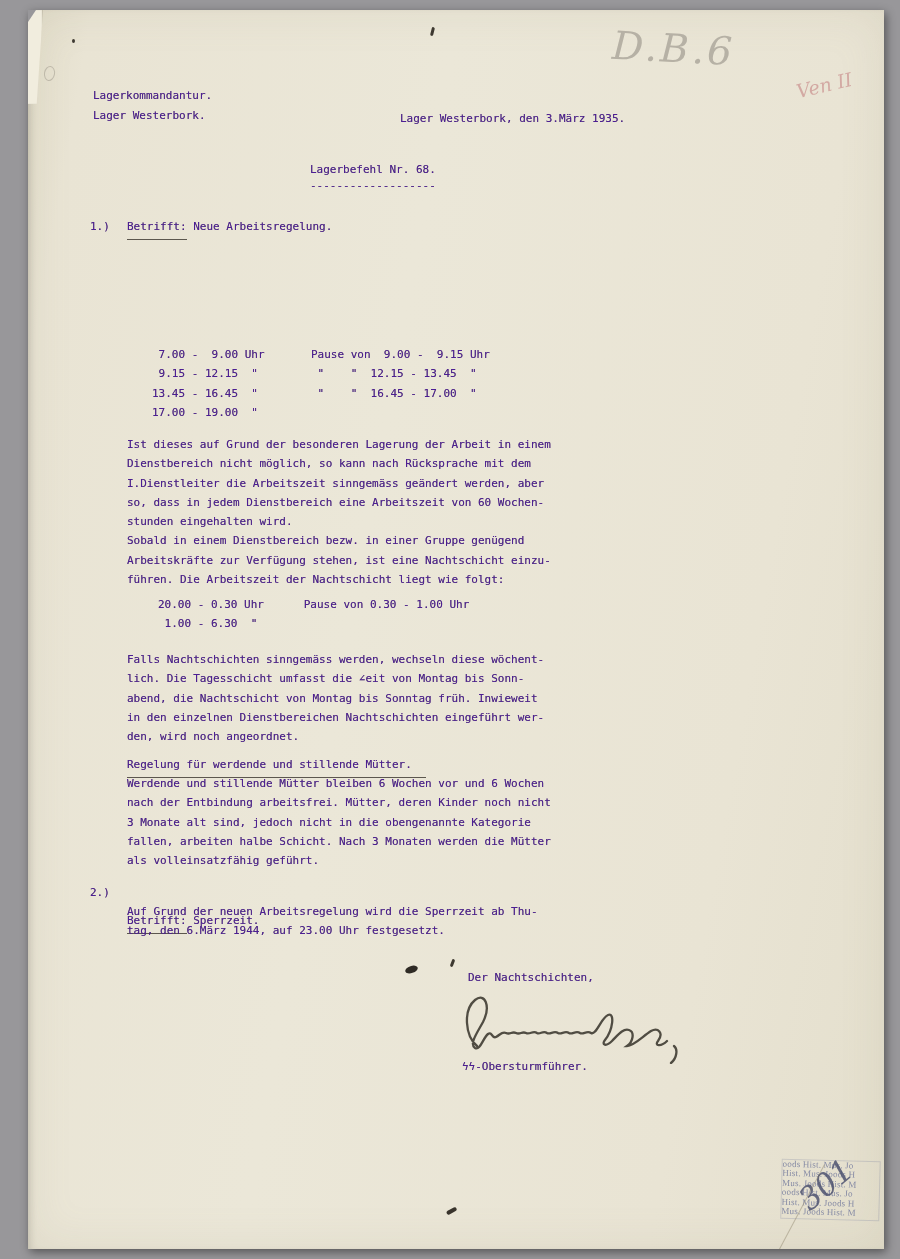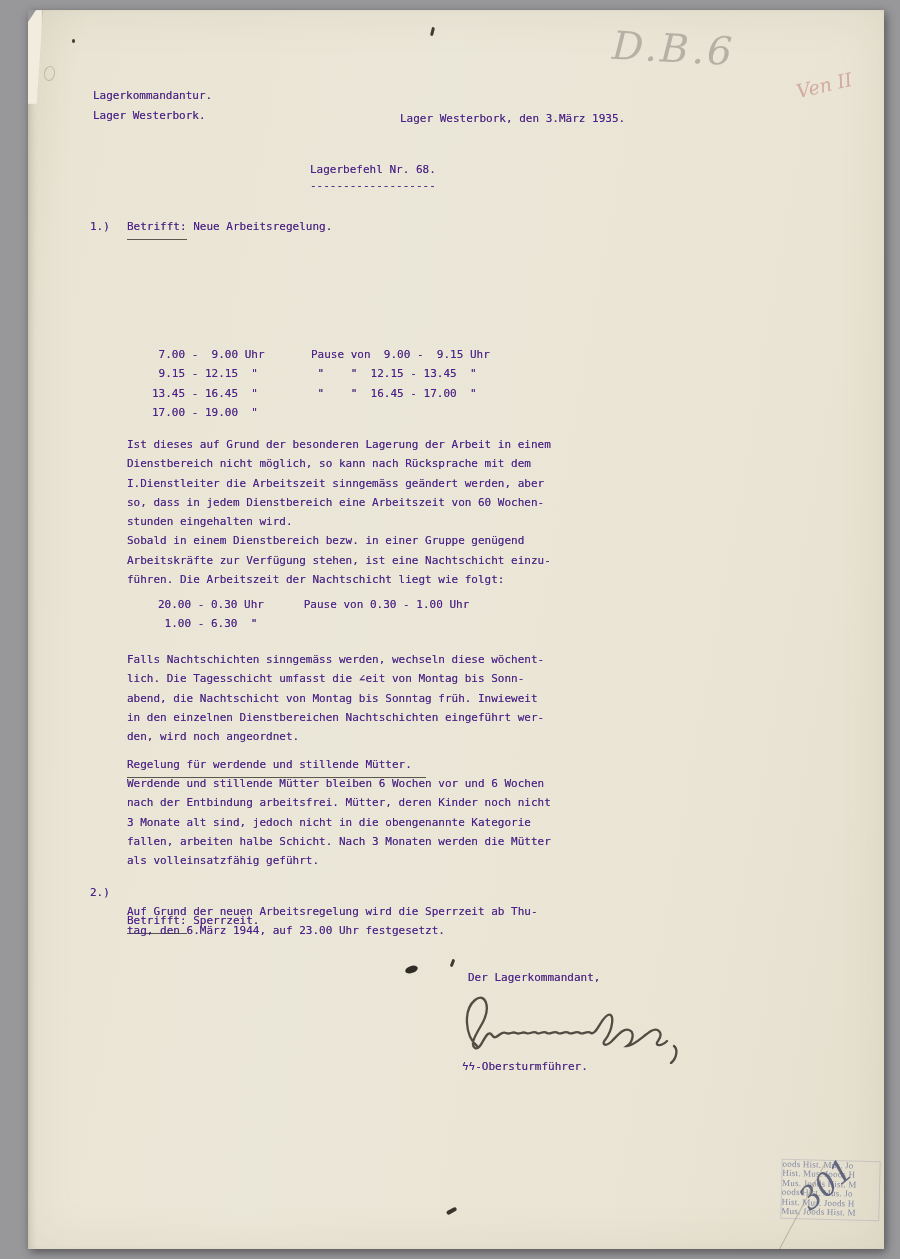--- a/index.html
+++ b/index.html
@@ -77,21 +77,21 @@
 nach der Entbindung arbeitsfrei. Mütter, deren Kinder noch nicht
 3 Monate alt sind, jedoch nicht in die obengenannte Kategorie
 fallen, arbeiten halbe Schicht. Nach 3 Monaten werden die Mütter
 als volleinsatzfähig geführt.</div>
 
   <div class="tline" style="left:90px;top:883px;">2.)</div>
   <div class="tline" style="left:127px;top:883px;margin-top:28px;"><span class="ul">Betrifft:</span><span> Sperrzeit.</span></div>
   <div class="tline" style="left:127px;top:902px;">Auf Grund der neuen Arbeitsregelung wird die Sperrzeit ab Thu-
 tag, den 6.März 1944, auf 23.00 Uhr festgesetzt.</div>
 
-  <div class="tline" style="left:468px;top:968px;">Der Lagerkommandant,</div>
+  <div class="tline" style="left:468px;top:968px;">Der Nachtschichten,</div>
   <svg class="sig" viewBox="0 0 232 76">
     <g fill="none" stroke="#3b382f" stroke-width="2.3" stroke-linecap="round" opacity="0.88">
       <path d="M22,58 C10,48 8,22 20,12 C30,4 36,18 28,34 C22,45 14,56 20,60 C25,63 28,50 33,46 C37,43 37,51 41,49 C45,47 47,43 51,45 C55,47 57,43 61,45 C65,47 67,43 71,45 C75,47 78,42 82,45 C85,47 88,42 92,45 C95,47 99,42 103,45 C106,47 110,42 114,45 C117,47 121,42 125,45 C128,47 132,42 136,45 C141,48 146,30 153,27 C160,24 158,42 150,52 C146,57 151,59 157,53 C163,47 168,40 174,42 C180,44 178,54 172,58 C179,58 188,48 196,43 C203,39 209,45 203,53 C199,58 206,59 212,53"></path>
       <path d="M219,58 C223,61 222,70 216,75"></path>
     </g>
   </svg>
   <div class="tline" style="left:462px;top:1057px;">ϟϟ-Obersturmführer.</div>
 
   <div class="stamp">oods Hist. Mus. Jo
 Hist. Mus. Joods H

